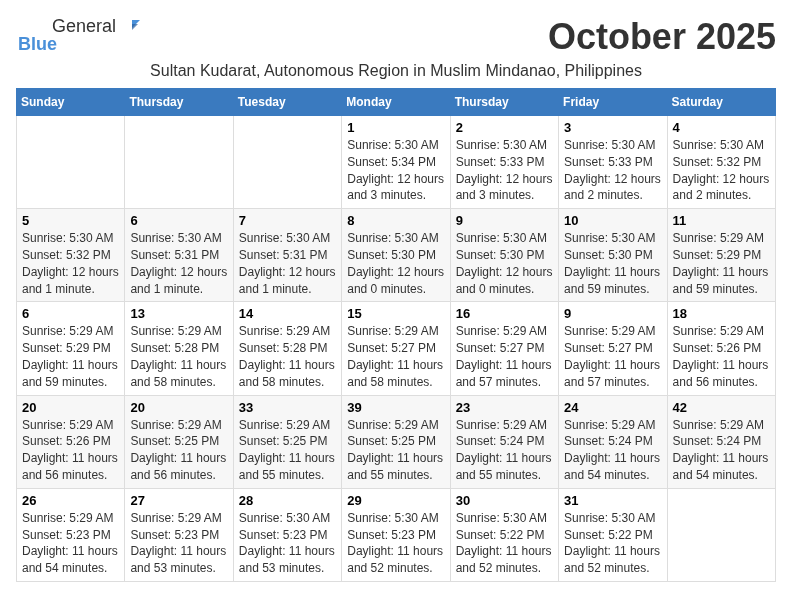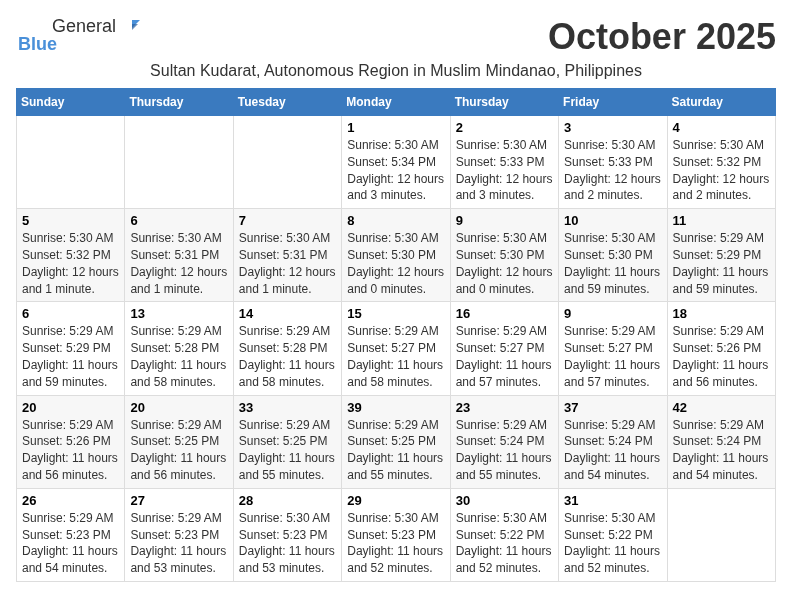--- a/index.html
+++ b/index.html
@@ -286,21 +286,21 @@
 and 55 minutes.</div>
         </td>
         <td>
           <span class="day-num">23</span>
           <div class="day-info" style="white-space: pre-line;">Sunrise: 5:29 AM
 Sunset: 5:24 PM
 Daylight: 11 hours
 and 55 minutes.</div>
         </td>
         <td>
-          <span class="day-num">37</span>
+          <span class="day-num">24</span>
           <div class="day-info" style="white-space: pre-line;">Sunrise: 5:29 AM
 Sunset: 5:24 PM
 Daylight: 11 hours
 and 54 minutes.</div>
         </td>
         <td>
           <span class="day-num">42</span>
           <div class="day-info" style="white-space: pre-line;">Sunrise: 5:29 AM
 Sunset: 5:24 PM
 Daylight: 11 hours

